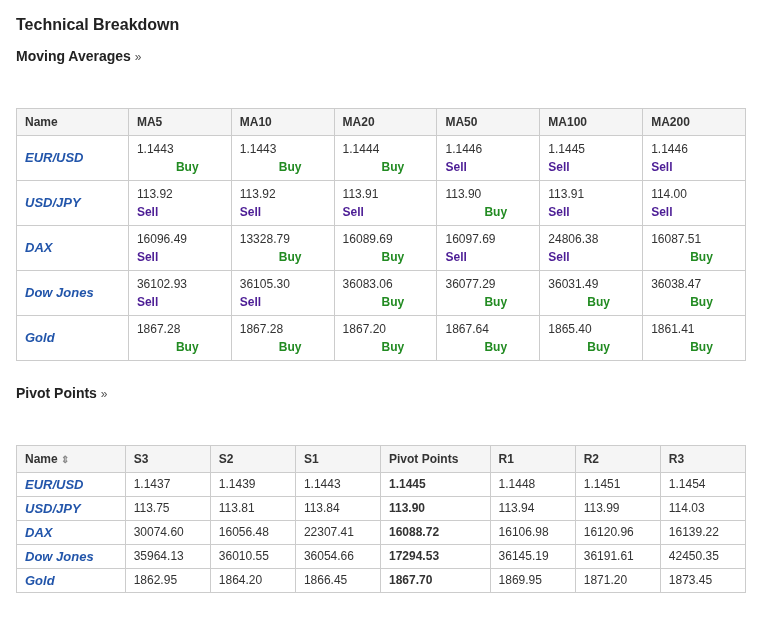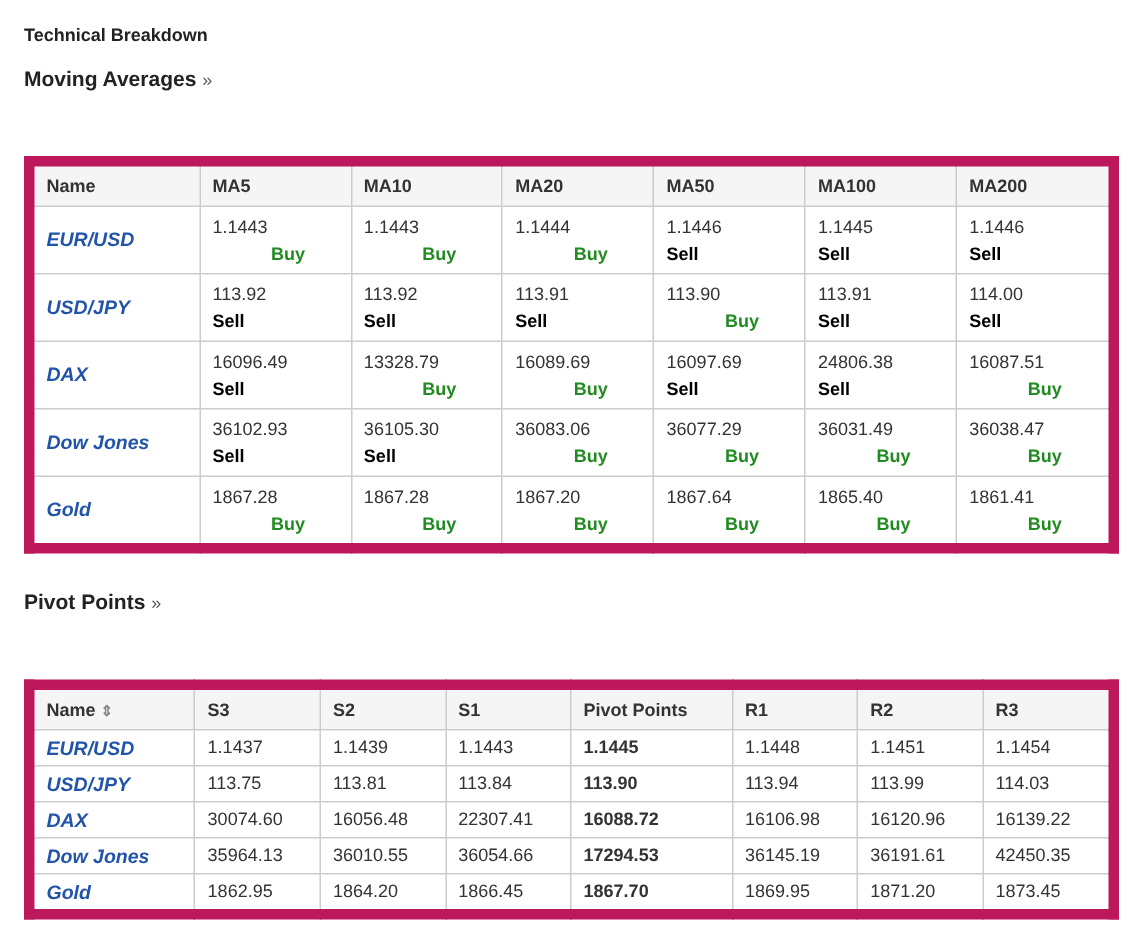--- a/index.html
+++ b/index.html
@@ -5,40 +5,40 @@
     * { box-sizing: border-box; margin: 0; padding: 0; }
     body {
       font-family: Arial, sans-serif;
       font-size: 13px;
       background: #fff;
       color: #333;
       padding: 16px;
       width: 762px;
     }
     h1 {
-      font-size: 12px;
+      font-size: 16px;
       font-weight: bold;
       margin-bottom: 14px;
       color: #222;
     }
     .section-title {
       font-size: 14px;
       font-weight: bold;
       margin-bottom: 8px;
       color: #222;
     }
     .section-title .arrow {
       font-size: 12px;
       color: #555;
       font-weight: normal;
     }
     table {
       width: 100%;
       border-collapse: collapse;
-      border: 7px solid #be185d;
+      border: 1px solid #be185d;
       margin-bottom: 24px;
       margin-top: 44px;
     }
     th {
       background: #f5f5f5;
       border: 1px solid #ccc;
       padding: 6px 8px;
       text-align: left;
       font-weight: bold;
       font-size: 12px;
@@ -61,21 +61,21 @@
       display: block;
       color: #333;
       line-height: 1.6;
     }
     .cell-signal {
       display: block;
       font-weight: bold;
       line-height: 1.4;
     }
     .buy { color: #228B22; padding-left: 39px; }
-    .sell { color: #000000; }
+    .sell { color: #4c1d95; }
     .pivot-value {
       font-weight: bold;
     }
     .sort-arrow {
       font-size: 10px;
       color: #888;
     }
   </style>
 </head>
 <body>

